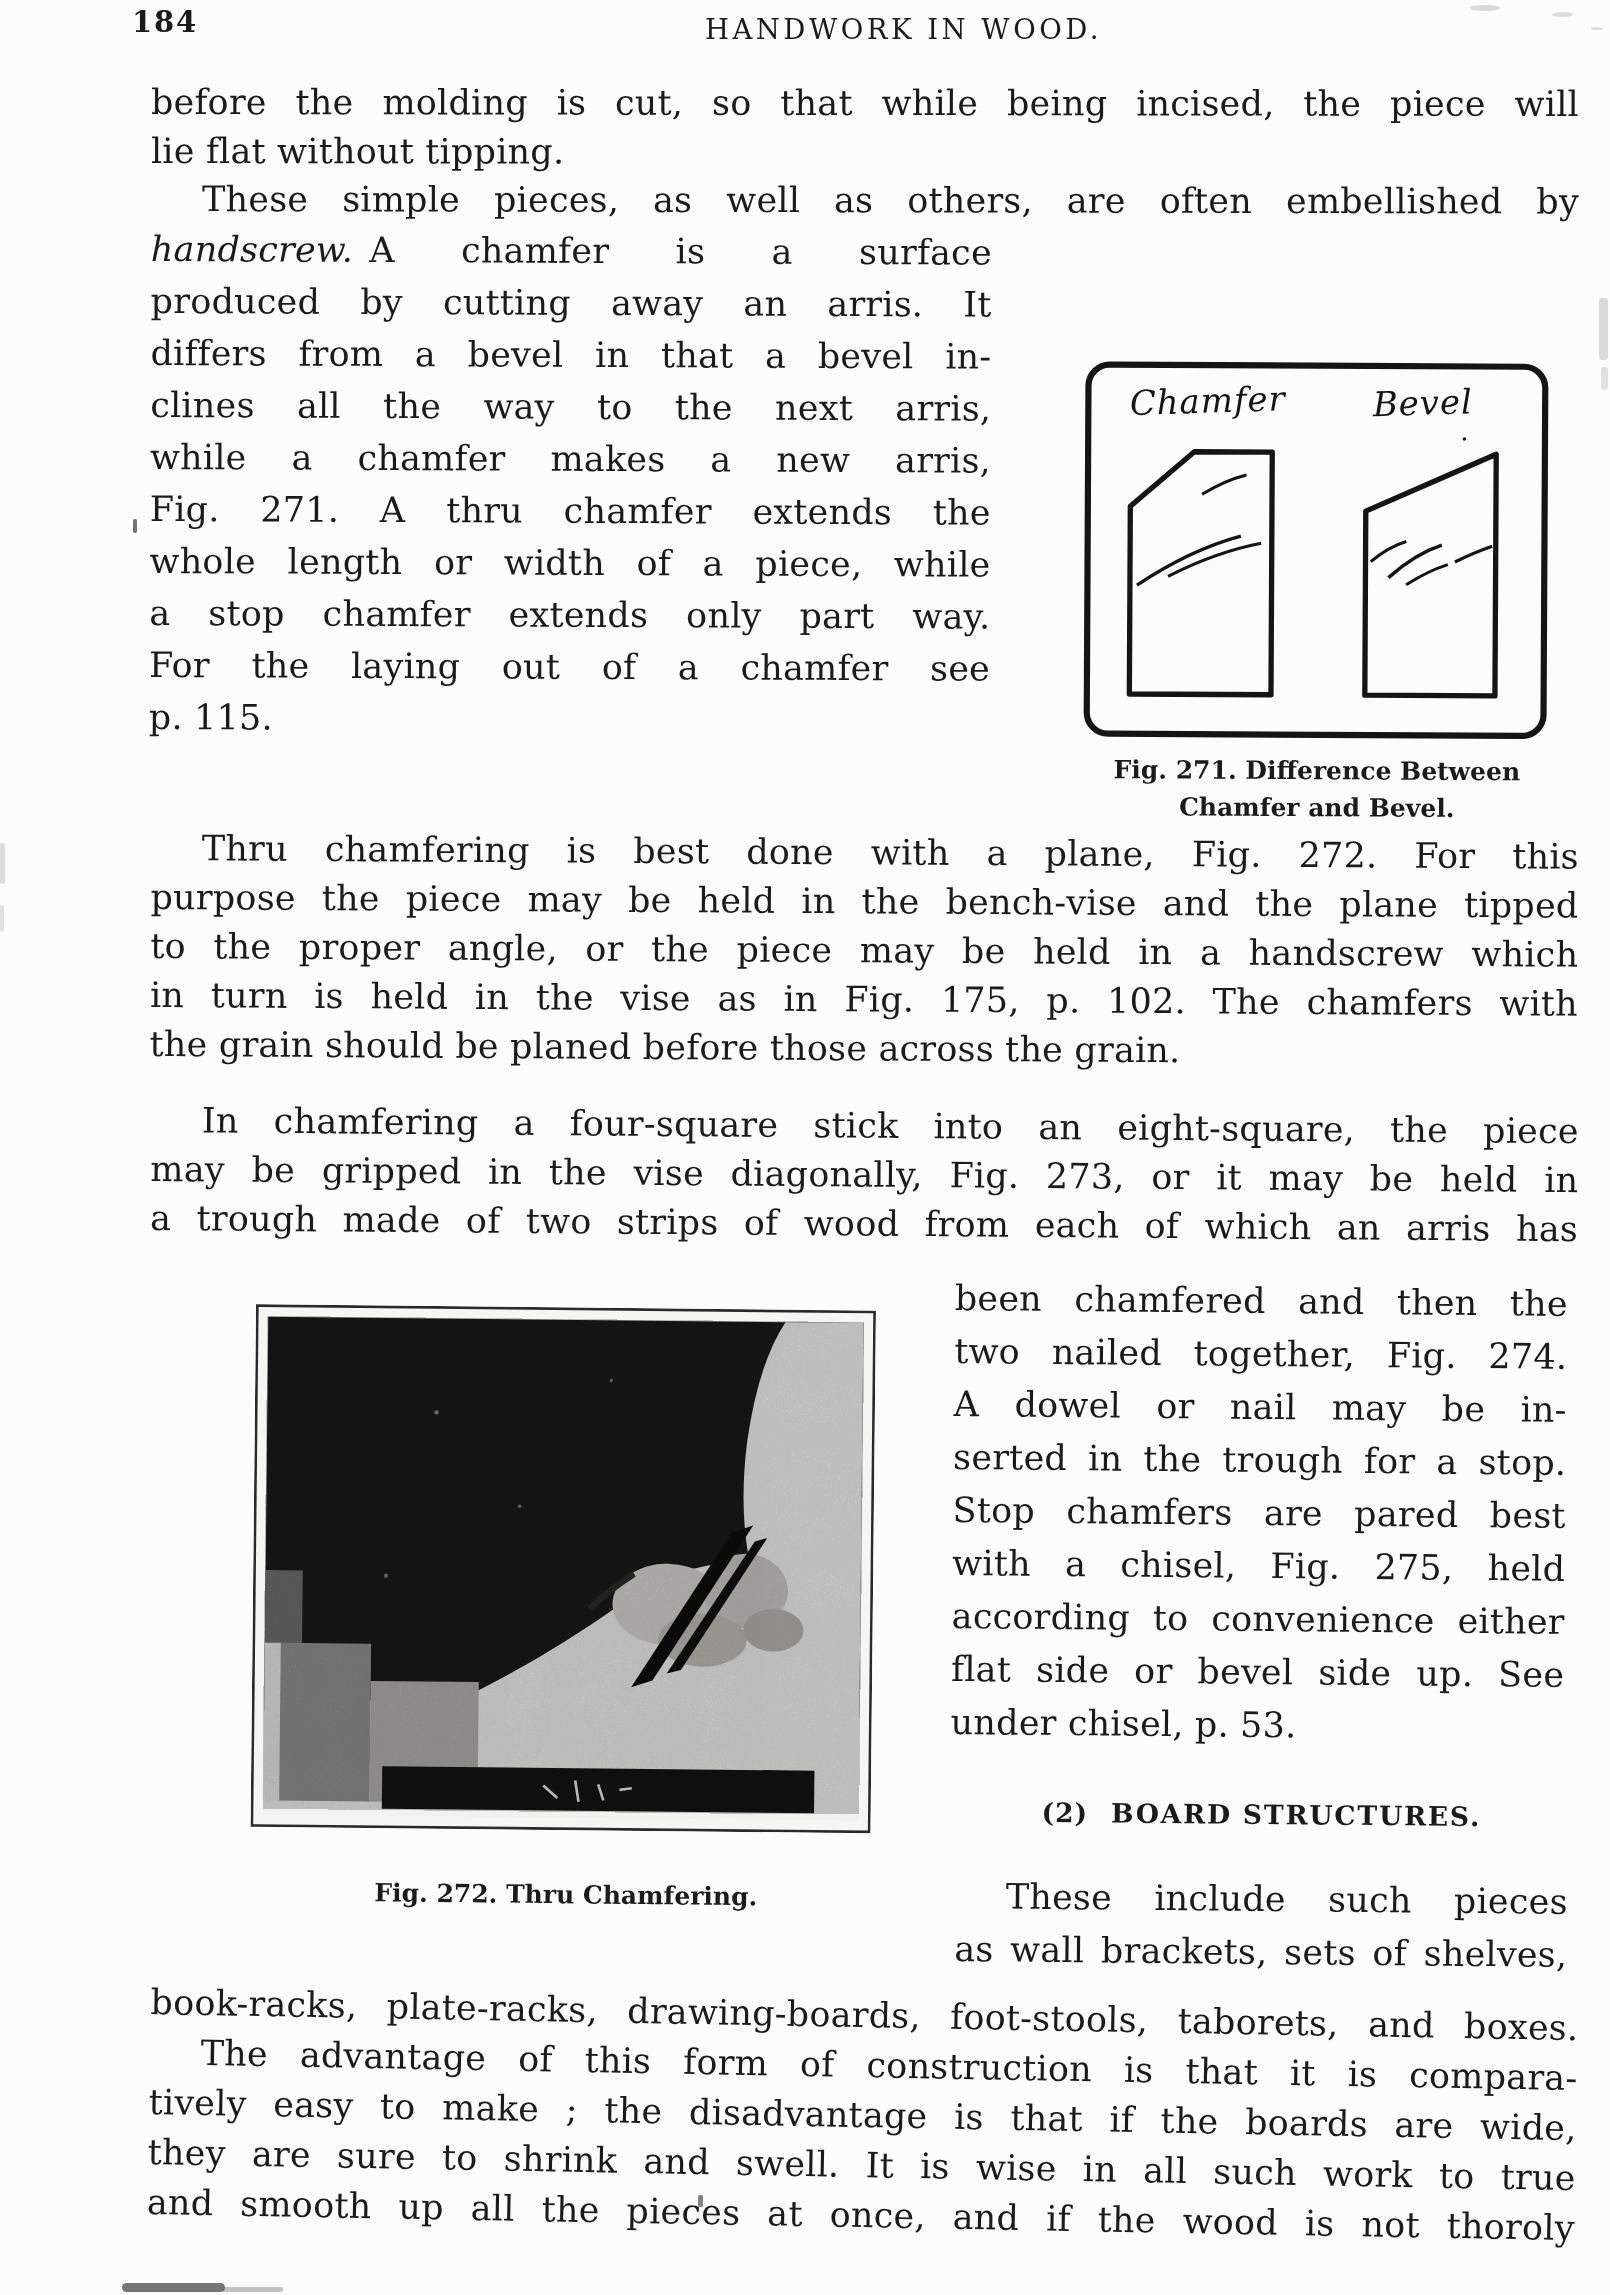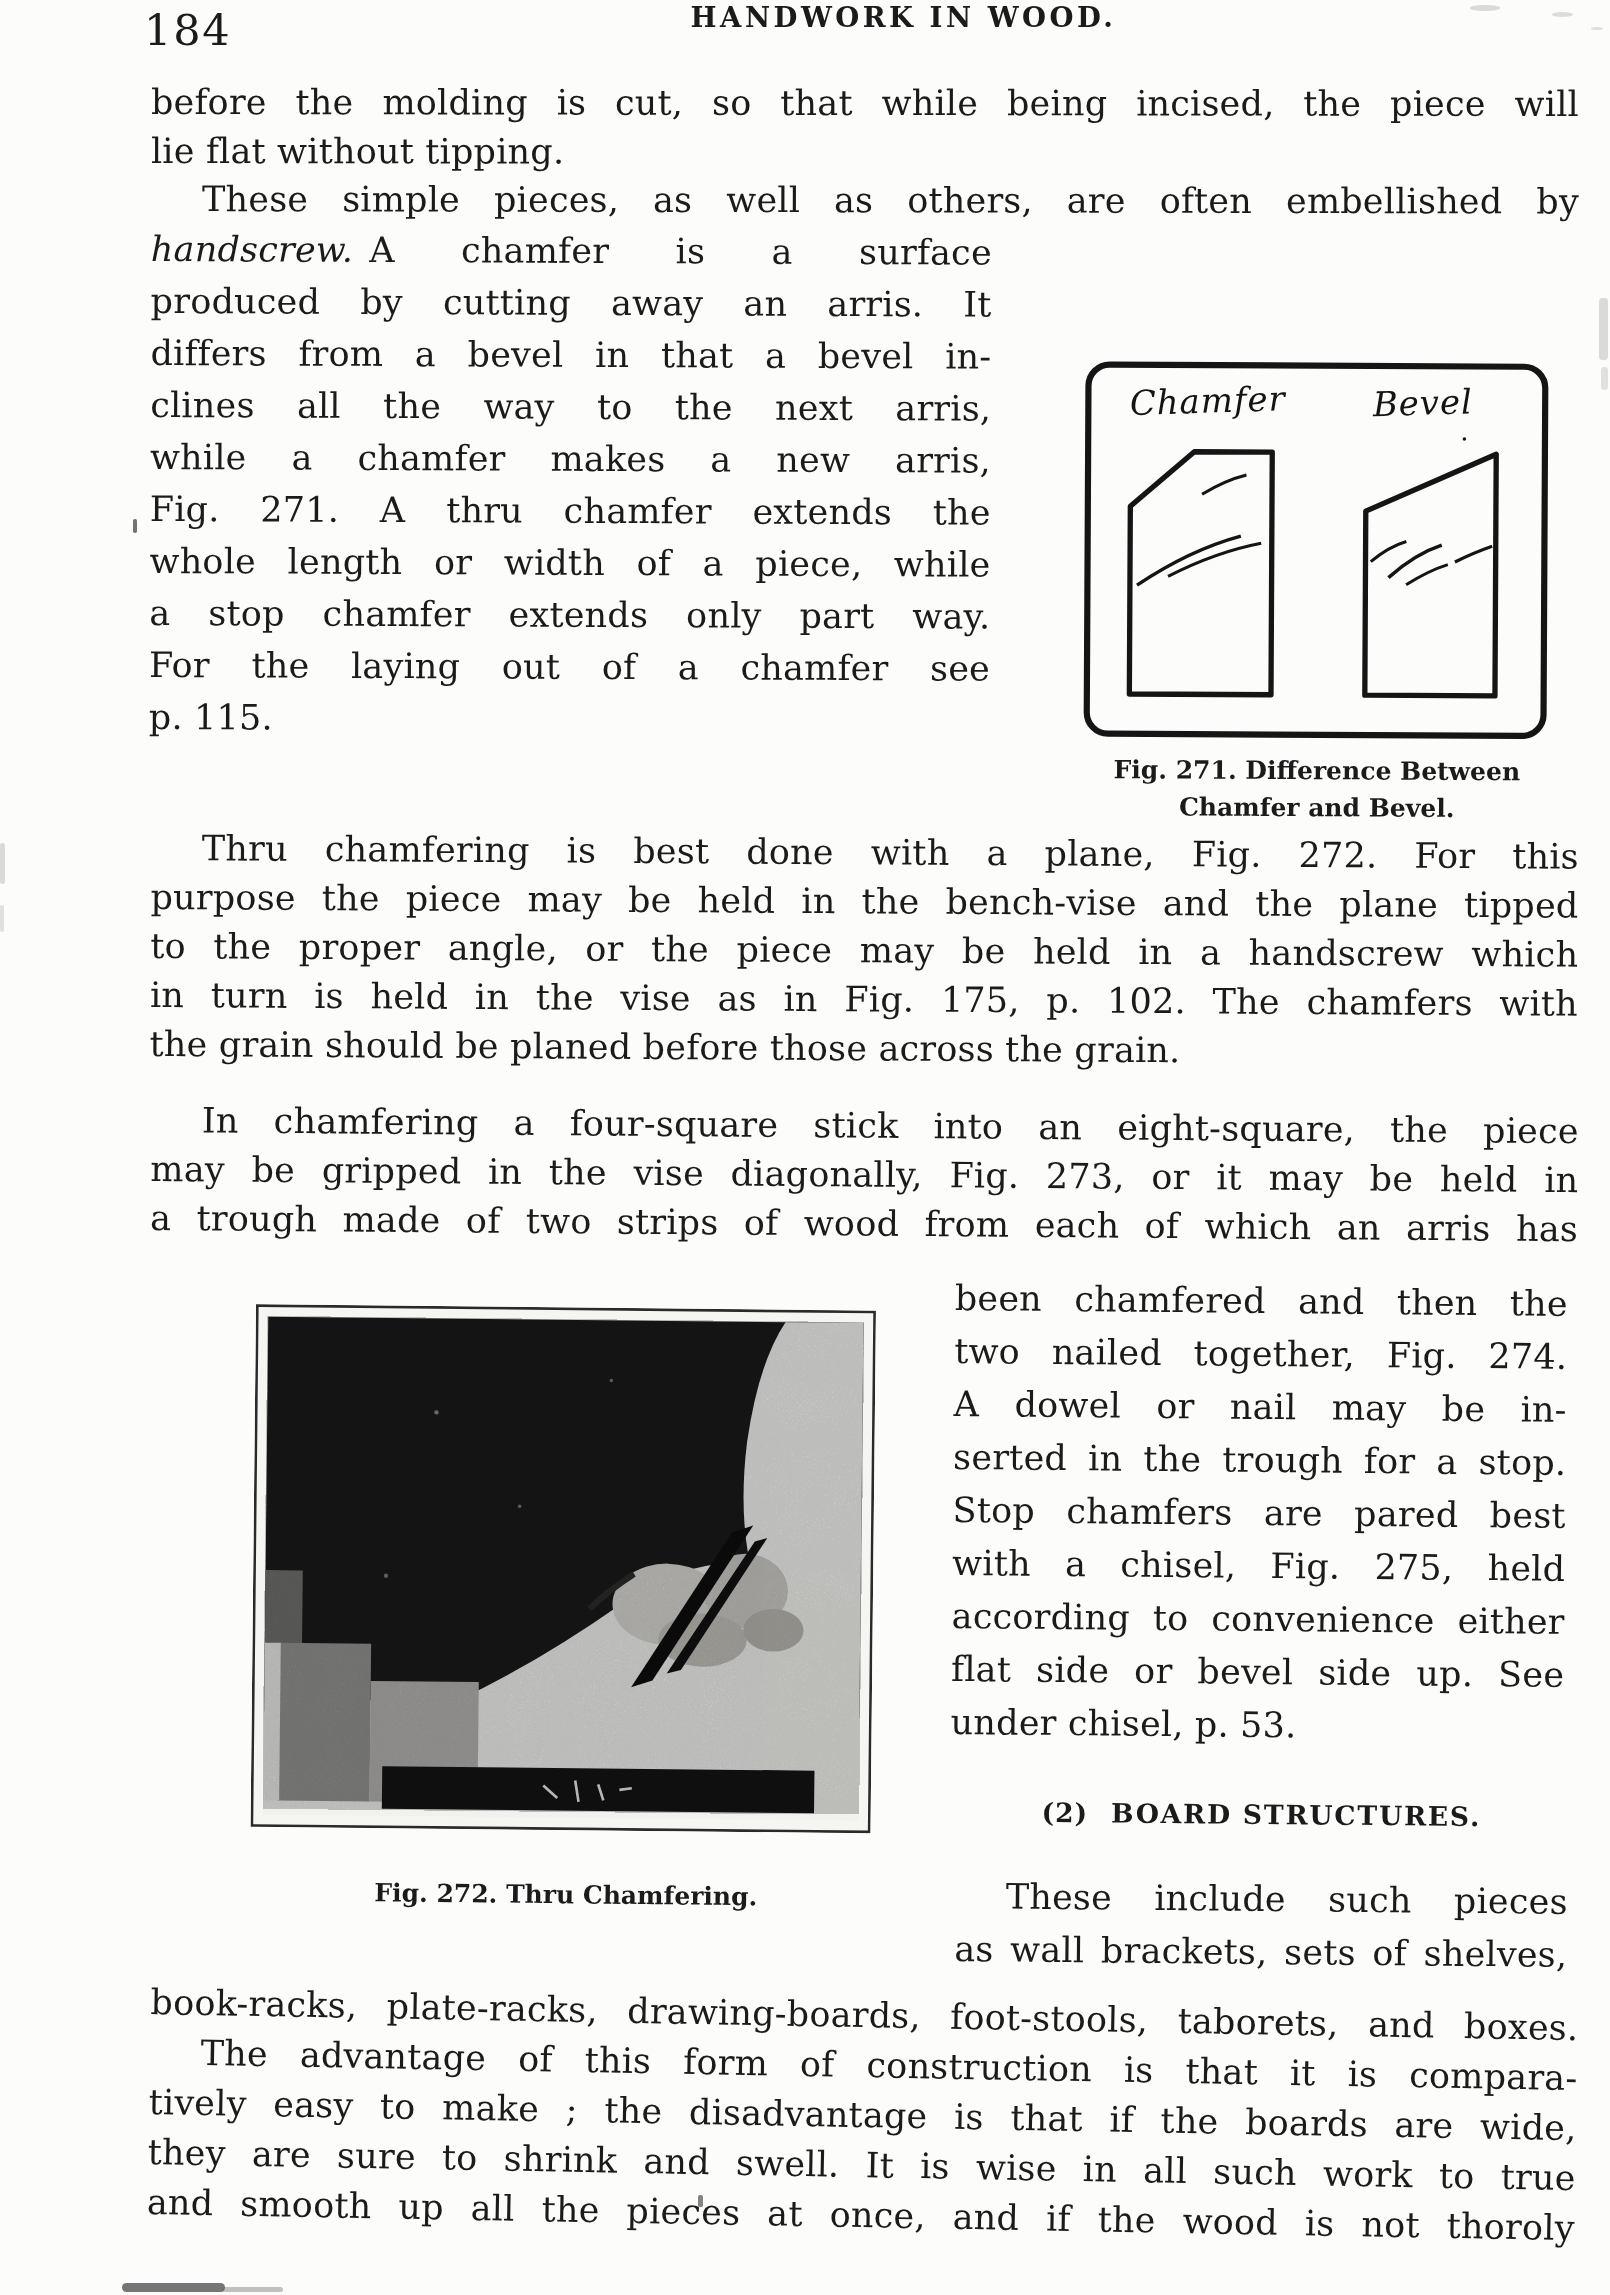--- a/index.html
+++ b/index.html
@@ -24,22 +24,22 @@
   #rightcol{left:955px;top:1272px;width:613px;font-size:35px;line-height:53px;letter-spacing:0.2px;
             transform:rotate(.55deg);transform-origin:0 0;}
   #sec2{left:955px;top:1796px;width:613px;text-align:center;font-size:26.6px;letter-spacing:1.8px;
         font-weight:600;transform:rotate(.55deg);transform-origin:0 0;}
   #sec2 .num{margin-right:23px;letter-spacing:0.9px;}
   #rightcol2{left:955px;top:1870px;width:613px;font-size:35px;line-height:53px;letter-spacing:0.2px;
              transform:rotate(.55deg);transform-origin:0 0;}
   #bottom{left:151px;top:1977px;width:1428px;font-size:35px;line-height:50px;letter-spacing:0.2px;
           transform:rotate(1.05deg);transform-origin:0 0;}
   
-  #pagenum{left:144px;top:5.3px;font-size:43px;font-weight:400;letter-spacing:1.8px;}
-  #runhead{left:682px;top:1px;width:443px;text-align:center;font-size:27.5px;font-weight:700;letter-spacing:3.5px;}
+  #pagenum{left:132px;top:5.3px;font-size:29px;font-weight:700;letter-spacing:1.8px;}
+  #runhead{left:682px;top:13px;width:443px;text-align:center;font-size:27.5px;font-weight:400;letter-spacing:3.5px;}
   
   #fig271{left:1084px;top:360px;width:466px;height:378px;transform:rotate(.3deg);transform-origin:0 0;}
   #fig271 .lbl{position:absolute;font-style:italic;font-size:34px;letter-spacing:0.9px;color:#141414;}
   #fig271 .lbl.chamfer{left:46px;top:19.5px;transform:rotate(-2deg);}
   #fig271 .lbl.bevel{left:289px;top:21px;transform:rotate(-2deg);}
   #cap271{left:1084px;top:751px;width:466px;text-align:center;font-size:25px;font-weight:700;
           line-height:37px;transform:rotate(.3deg);transform-origin:0 0;}
   
   #photo{left:256px;top:1304px;width:620px;height:523px;transform:rotate(.6deg);transform-origin:0 0;}
   #cap272{left:256px;top:1877px;width:620px;text-align:center;font-size:25px;font-weight:700;

